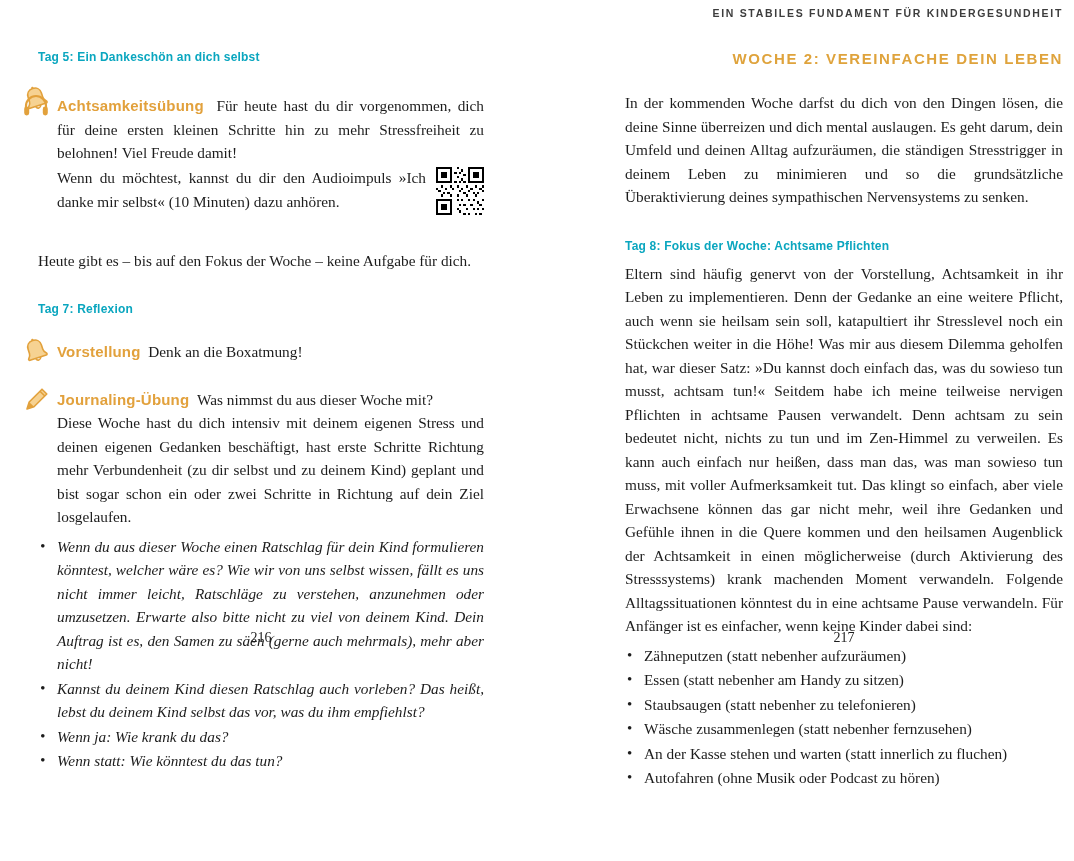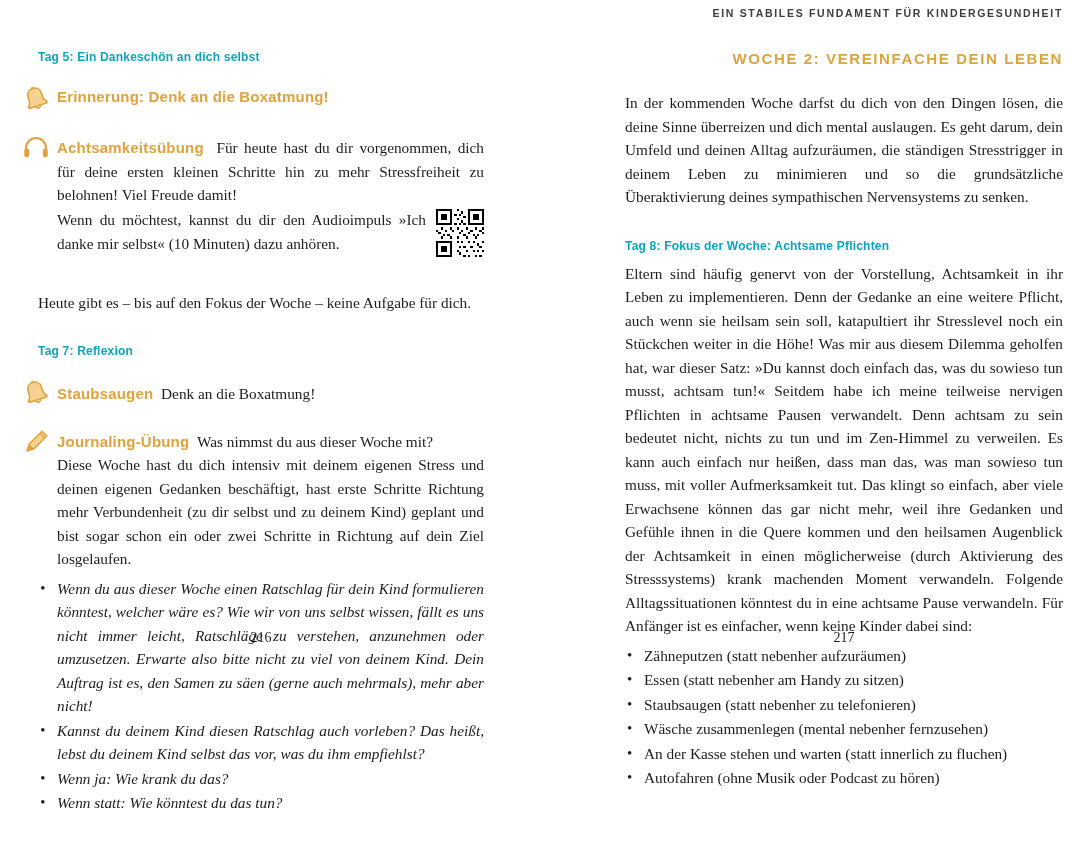--- a/index.html
+++ b/index.html
@@ -79,21 +79,20 @@
     <div class="h-teal mb-md">Tag 5: Ein Dankeschön an dich selbst</div>
 
     <div class="icon-block mb-lg">
       <svg class="icon" viewBox="0 0 32 32">
         <g transform="rotate(-18 16 16)">
           <path d="M16 5c-4.4 0-7 3-7 7v4.5c0 2-1 3.4-2.3 4.7-.7.7-.2 1.8.8 1.8h17c1 0 1.5-1.1.8-1.8C24 19.9 23 18.5 23 16.5V12c0-4-2.6-7-7-7z" fill="#f6d292" stroke="#e2a13c" stroke-width="1.6"></path>
           <path d="M13.5 23.5a2.6 2.6 0 0 0 5 0" fill="none" stroke="#e2a13c" stroke-width="1.6" stroke-linecap="round"></path>
           <circle cx="16" cy="4.3" r="1.2" fill="#e2a13c"></circle>
         </g>
       </svg>
-      <span class="label-orange">Erinnerung: Denk an die Boxatmung!</span>
     </div>
 
     <div class="icon-block mb-xl">
       <svg class="icon" viewBox="0 0 32 32">
         <path d="M6 20v-3a10 10 0 0 1 20 0v3" fill="none" stroke="#e2a13c" stroke-width="2.2" stroke-linecap="round"></path>
         <rect x="4.2" y="17.5" width="5" height="9" rx="2.4" fill="#e2a13c"></rect>
         <rect x="22.8" y="17.5" width="5" height="9" rx="2.4" fill="#e2a13c"></rect>
       </svg>
       <p class="body-p"><span class="label-orange">Achtsamkeitsübung</span>&nbsp;&nbsp;<span>Für heute hast du dir vorgenommen, dich für deine ersten kleinen Schritte hin zu mehr Stressfreiheit zu belohnen! Viel Freude damit!</span></p>
       <div class="qr-row">
@@ -113,21 +112,21 @@
     <div class="h-teal mb-md">Tag 7: Reflexion</div>
 
     <div class="icon-block mb-md">
       <svg class="icon" viewBox="0 0 32 32">
         <g transform="rotate(-18 16 16)">
           <path d="M16 5c-4.4 0-7 3-7 7v4.5c0 2-1 3.4-2.3 4.7-.7.7-.2 1.8.8 1.8h17c1 0 1.5-1.1.8-1.8C24 19.9 23 18.5 23 16.5V12c0-4-2.6-7-7-7z" fill="#f6d292" stroke="#e2a13c" stroke-width="1.6"></path>
           <path d="M13.5 23.5a2.6 2.6 0 0 0 5 0" fill="none" stroke="#e2a13c" stroke-width="1.6" stroke-linecap="round"></path>
           <circle cx="16" cy="4.3" r="1.2" fill="#e2a13c"></circle>
         </g>
       </svg>
-      <p class="body-p"><span class="label-orange">Staubsaugen</span>&nbsp;&nbsp;<span>Denk an die Boxatmung!</span></p>
+      <p class="body-p"><span class="label-orange">Vorstellung</span>&nbsp;&nbsp;<span>Denk an die Boxatmung!</span></p>
     </div>
 
     <div class="icon-block">
       <svg class="icon" viewBox="0 0 32 32">
         <path d="M7 26l2.2-7L22 6.2l4.8 4.8L14 23.8z" fill="#f6d292" stroke="#e2a13c" stroke-width="1.6" stroke-linejoin="round"></path>
         <path d="M7 26l2.2-7 4.8 4.8z" fill="#e2a13c"></path>
         <path d="M20 8.2l4.8 4.8" stroke="#e2a13c" stroke-width="1.6" fill="none"></path>
       </svg>
       <p class="body-p"><span class="label-orange">Journaling-Übung</span>&nbsp;&nbsp;<span>Was nimmst du aus dieser Woche mit?</span></p>
       <p class="body-p">Diese Woche hast du dich intensiv mit deinem eigenen Stress und deinen eigenen Gedanken beschäftigt, hast erste Schritte Richtung mehr Verbundenheit (zu dir selbst und zu deinem Kind) geplant und bist sogar schon ein oder zwei Schritte in Richtung auf dein Ziel losgelaufen.</p>
@@ -172,21 +171,21 @@
       <div class="bullet">
           <span class="dot">•</span>
           <span class="btext">Essen (statt nebenher am Handy zu sitzen)</span>
         </div>
       <div class="bullet">
           <span class="dot">•</span>
           <span class="btext">Staubsaugen (statt nebenher zu telefonieren)</span>
         </div>
       <div class="bullet">
           <span class="dot">•</span>
-          <span class="btext">Wäsche zusammenlegen (mental nebenher fernzusehen)</span>
+          <span class="btext">Wäsche zusammenlegen (statt nebenher fernzusehen)</span>
         </div>
       <div class="bullet">
           <span class="dot">•</span>
           <span class="btext">An der Kasse stehen und warten (statt innerlich zu fluchen)</span>
         </div>
       <div class="bullet">
           <span class="dot">•</span>
           <span class="btext">Autofahren (ohne Musik oder Podcast zu hören)</span>
         </div>
     </div>

